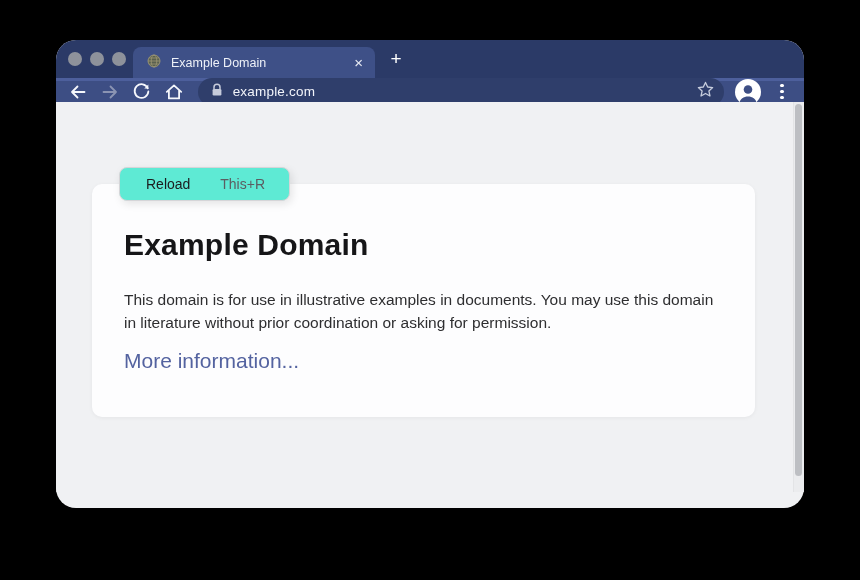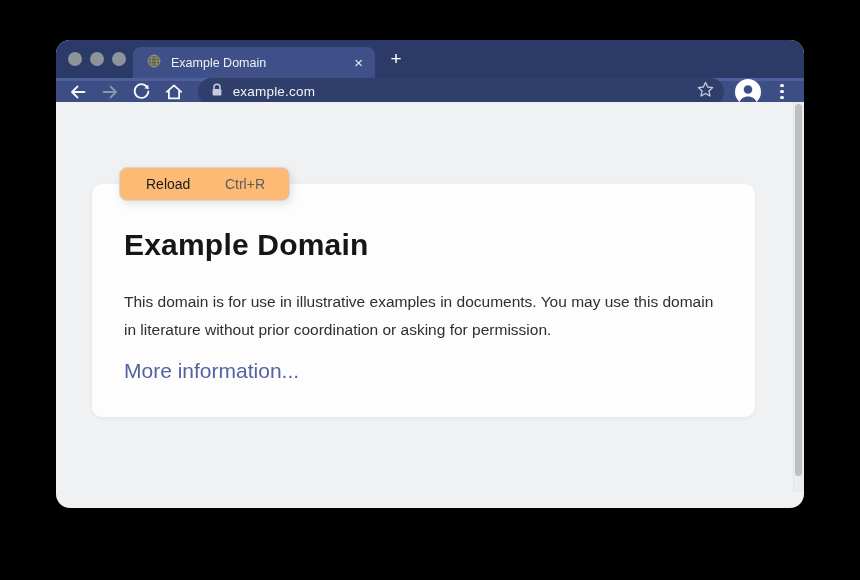--- a/index.html
+++ b/index.html
@@ -7,21 +7,21 @@
   body {
     background:#000;
     position:relative;
     font-family:"Liberation Sans", sans-serif;
     overflow:hidden;
   }
 
   .window {
     position:absolute; left:56px; top:40px;
     width:748px; height:468px;
-    border-radius:14px; overflow:hidden;
+    border-radius:20px; overflow:hidden;
     background:#f0f1f3;
     box-shadow:0 12px 34px rgba(0,0,0,0.55);
   }
 
   
   .titlebar { height:38px; background:#2b3a67; position:relative; }
   .traffic-lights { position:absolute; left:12px; top:12px; display:flex; gap:8px; }
   .light { width:14px; height:14px; border-radius:50%; background:#8e929b; }
 
   .tab {
@@ -82,27 +82,27 @@
   }
 
   .card {
     position:absolute; left:36px; top:82px;
     width:663px; height:233px;
     background:#fdfdfe; border-radius:10px;
     box-shadow:0 1px 4px rgba(0,0,0,0.05);
     padding:44px 34px 0 32px;
   }
   .card h1 { font-size:30px; font-weight:700; color:#161618; letter-spacing:.2px; }
-  .card p  { margin-top:26px; font-size:15.5px; line-height:28px; color:#2e2e30; width:592px; }
+  .card p  { margin-top:26px; font-size:15.5px; line-height:23px; color:#2e2e30; width:592px; }
   .card a  { display:inline-block; margin-top:15px; font-size:21px; color:#5463a0; text-decoration:none; }
 
   
   .context-menu {
     position:absolute; left:63px; top:65px; width:171px;
-    background:#fdba74; border:1px solid #d5d5d8; border-radius:8px;
+    background:#5eead4; border:1px solid #d5d5d8; border-radius:8px;
     box-shadow:2px 3px 8px rgba(0,0,0,0.10);
     z-index:5; overflow:hidden;text-align:center;
   }
   .menu-item {
     height:32px; display:flex; align-items:center; justify-content:space-between;
     padding:0 24px 0 26px; font-size:14px;
   }
   .menu-item + .menu-item { border-top:1px solid #d9d9db; }
   .menu-label { color:#1c1c1e; }
   .menu-shortcut { color:#5c5d61; }
@@ -191,21 +191,21 @@
 
     <div class="card">
       <h1>Example Domain</h1>
       <p>This domain is for use in illustrative examples in documents. You may use this domain in literature without prior coordination or asking for permission.</p>
       <a href="#">More information...</a>
     </div>
 
     <div class="context-menu">
       <div class="menu-item">
         <span class="menu-label">Reload</span>
-        <span class="menu-shortcut">Ctrl+R</span>
+        <span class="menu-shortcut">This+R</span>
       </div>
     </div>
 
     <div class="scrollbar">
       <div class="scroll-thumb"></div>
     </div>
 
   </div>
 </div>
 

